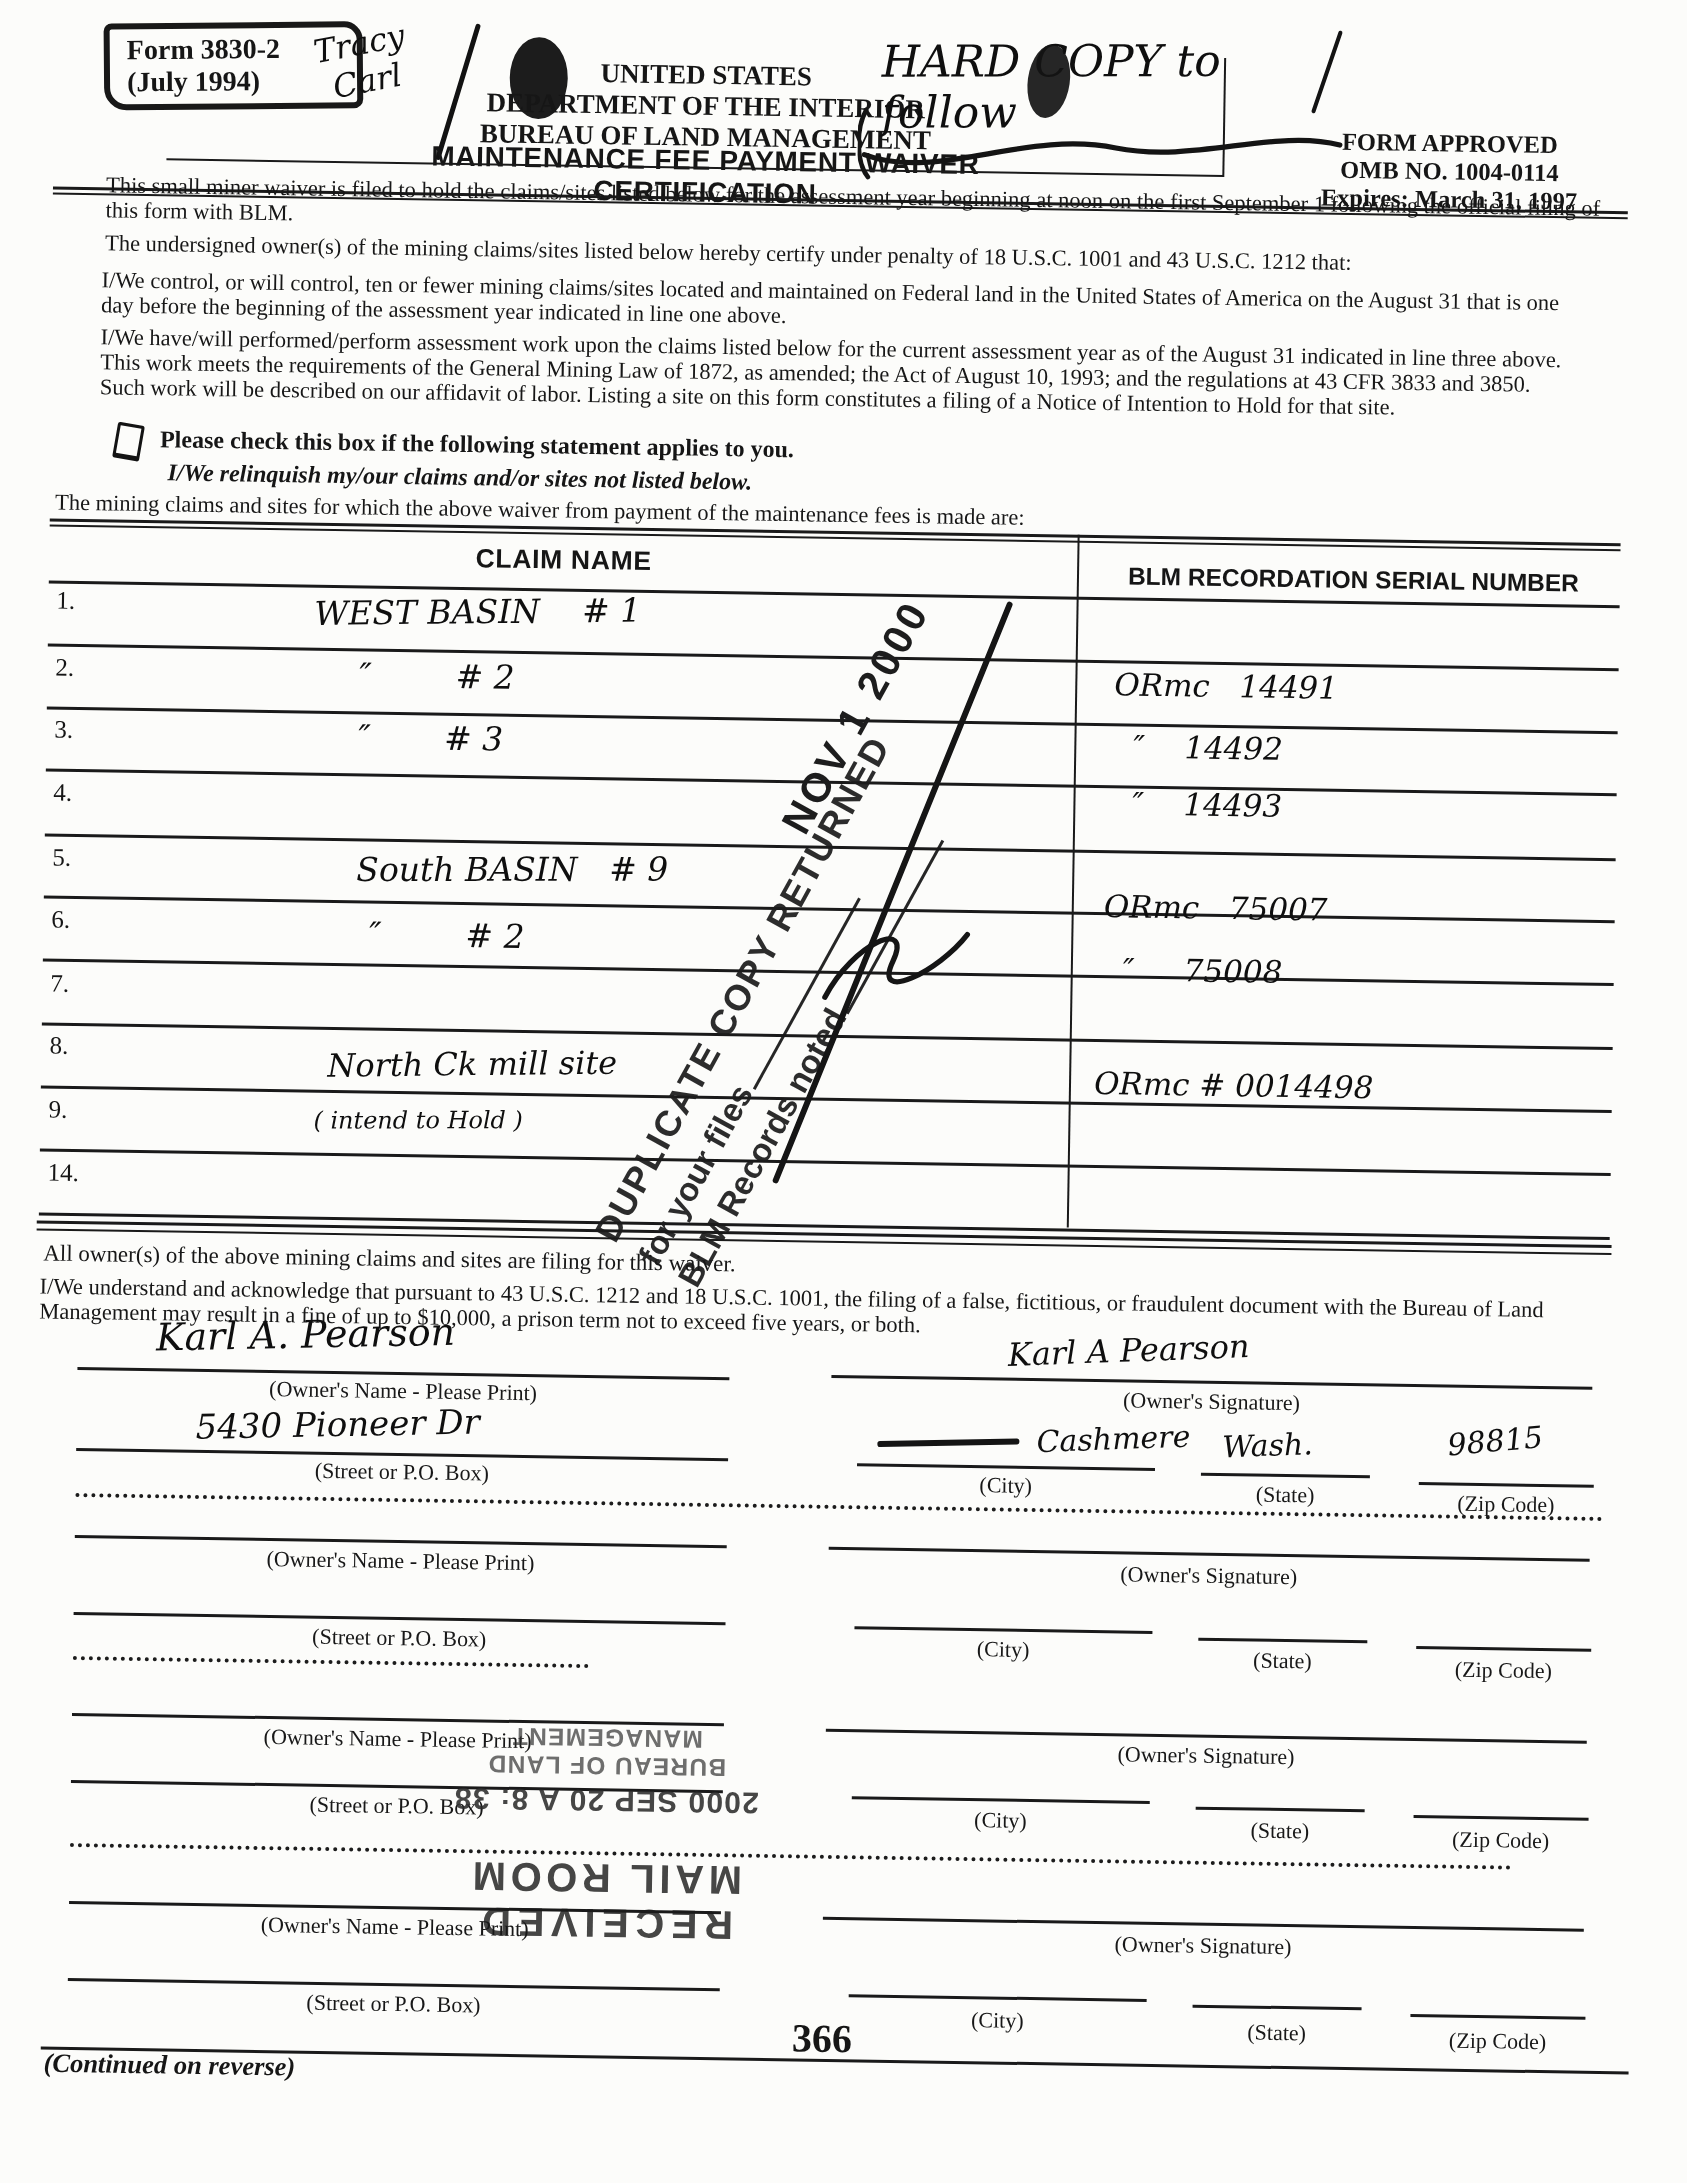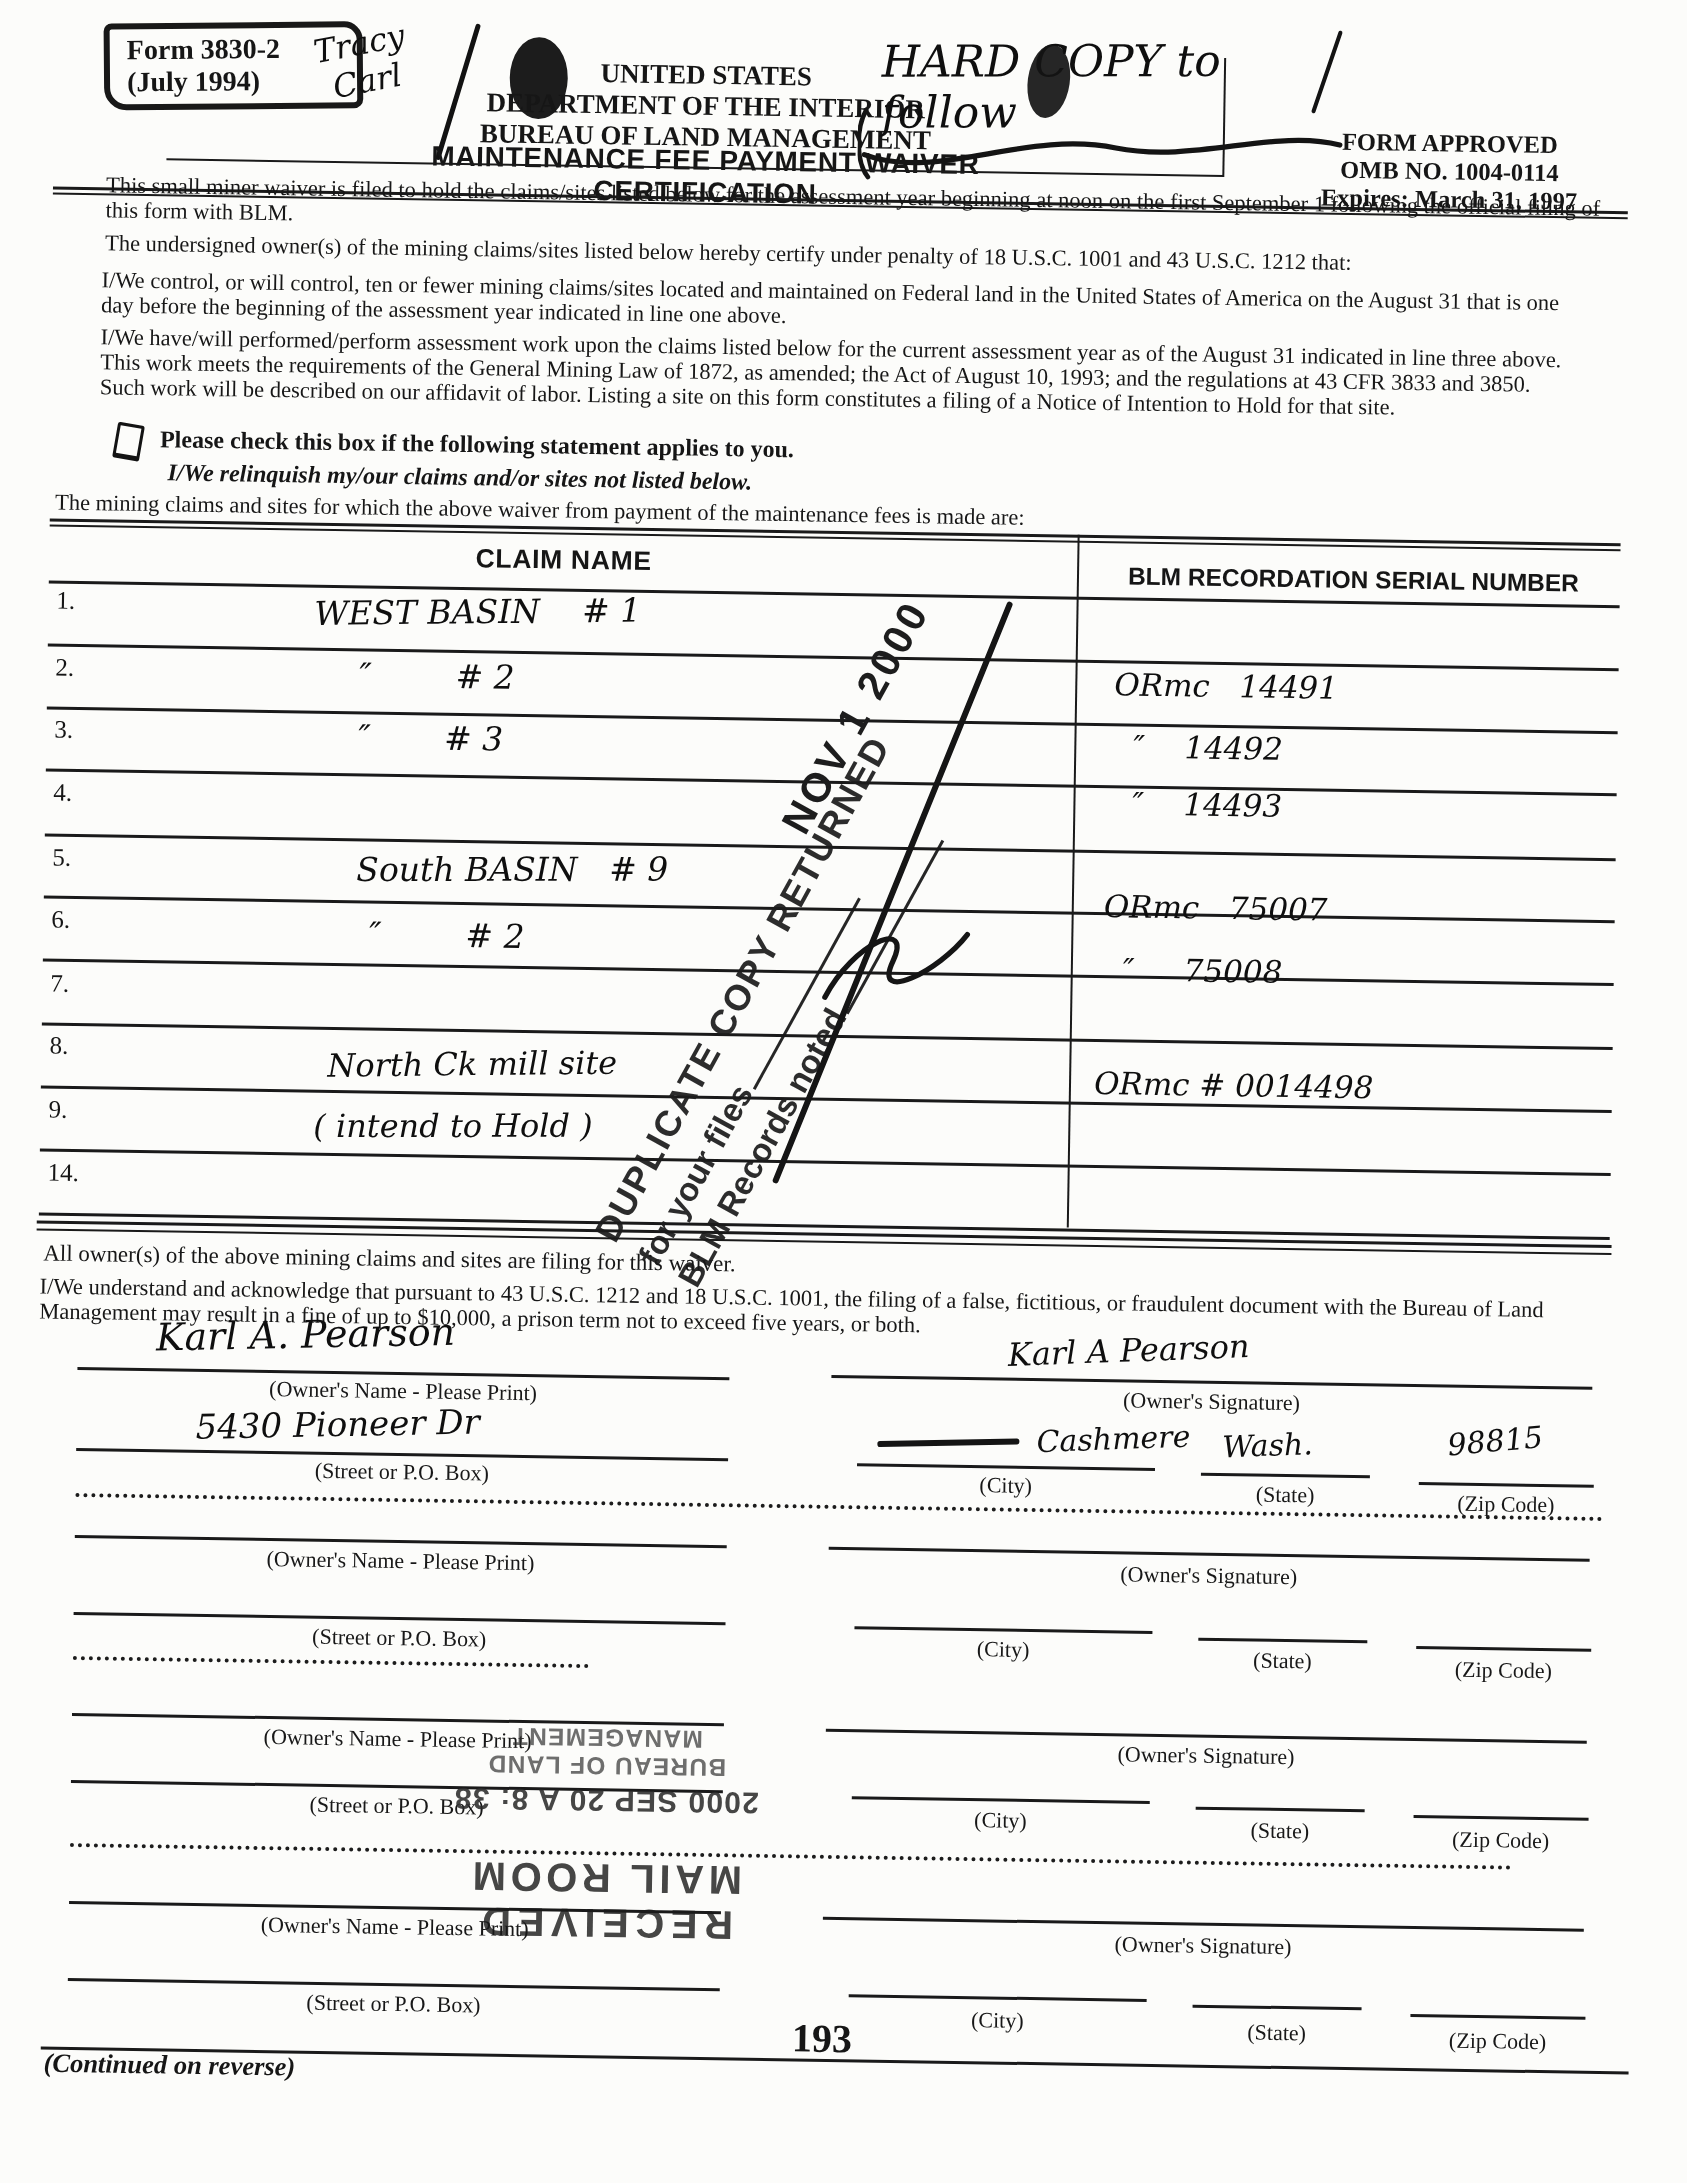--- a/index.html
+++ b/index.html
@@ -107,21 +107,21 @@
   <div class="abs serif" style="left:66px;top:1040px;font-size:25px;">8.</div>
   <div class="abs serif" style="left:66px;top:1104px;font-size:25px;">9.</div>
   <div class="abs serif" style="left:66px;top:1167px;font-size:25px;">14.</div>
 
   <div class="abs hand pre" style="left:324px;top:594px;font-size:33px;transform:rotate(-1.5deg);">WEST BASIN    # 1</div>
   <div class="abs hand pre" style="left:370px;top:659px;font-size:33px;">″        # 2</div>
   <div class="abs hand pre" style="left:370px;top:721px;font-size:33px;">″       # 3</div>
   <div class="abs hand pre" style="left:370px;top:851px;font-size:33px;transform:rotate(-1deg);">South BASIN   # 9</div>
   <div class="abs hand pre" style="left:384px;top:918px;font-size:33px;">″        # 2</div>
   <div class="abs hand pre" style="left:344px;top:1047px;font-size:32px;transform:rotate(-1.5deg);">North Ck mill site</div>
-  <div class="abs hand pre" style="left:331px;top:1109px;font-size:32px;transform:rotate(-1deg);">( intend to Hold )</div>
+  <div class="abs hand pre" style="left:331px;top:1109px;font-size:24px;transform:rotate(-1deg);">( intend to Hold )</div>
 
   <div class="abs hand pre" style="left:1125px;top:658px;font-size:31px;">ORmc   14491</div>
   <div class="abs hand pre" style="left:1145px;top:720px;font-size:31px;">″    14492</div>
   <div class="abs hand pre" style="left:1145px;top:777px;font-size:31px;">″    14493</div>
   <div class="abs hand pre" style="left:1118px;top:880px;font-size:31px;">ORmc   75007</div>
   <div class="abs hand pre" style="left:1138px;top:943px;font-size:31px;">″     75008</div>
   <div class="abs hand pre" style="left:1111px;top:1057px;font-size:31px;">ORmc # 0014498</div>
 
   <div class="abs" style="left:463px;top:857px;width:761px;transform:rotate(-62deg);opacity:.93;">
     <div class="stampline" style="font-size:36px;letter-spacing:2px;">DUPLICATE COPY RETURNED</div>
@@ -215,18 +215,18 @@
   <div class="rule" style="left:99px;top:1986px;width:652px;height:2.6px;"></div>
   <div class="abs label ctr" style="left:99px;top:1994px;width:652px;">(Street  or P.O. Box)</div>
   <div class="rule" style="left:880px;top:1990px;width:298px;height:2.6px;"></div>
   <div class="abs label ctr" style="left:880px;top:2001px;width:298px;">(City)</div>
   <div class="rule" style="left:1224px;top:1995px;width:169px;height:2.6px;"></div>
   <div class="abs label ctr" style="left:1224px;top:2009px;width:169px;">(State)</div>
   <div class="rule" style="left:1442px;top:2001px;width:175px;height:2.6px;"></div>
   <div class="abs label ctr" style="left:1442px;top:2014px;width:175px;">(Zip Code)</div>
 
   <div class="rule" style="left:73px;top:2055px;width:1588px;height:2.6px;"></div>
-  <div class="abs serif b" style="left:824px;top:2011px;font-size:40px;">193</div>
+  <div class="abs serif b" style="left:824px;top:2011px;font-size:40px;">366</div>
   <div class="abs serif b i" style="left:76px;top:2056px;font-size:26.5px;">(Continued on reverse)</div>
 
 </div>
 </div>
 
 
 </body></html>

